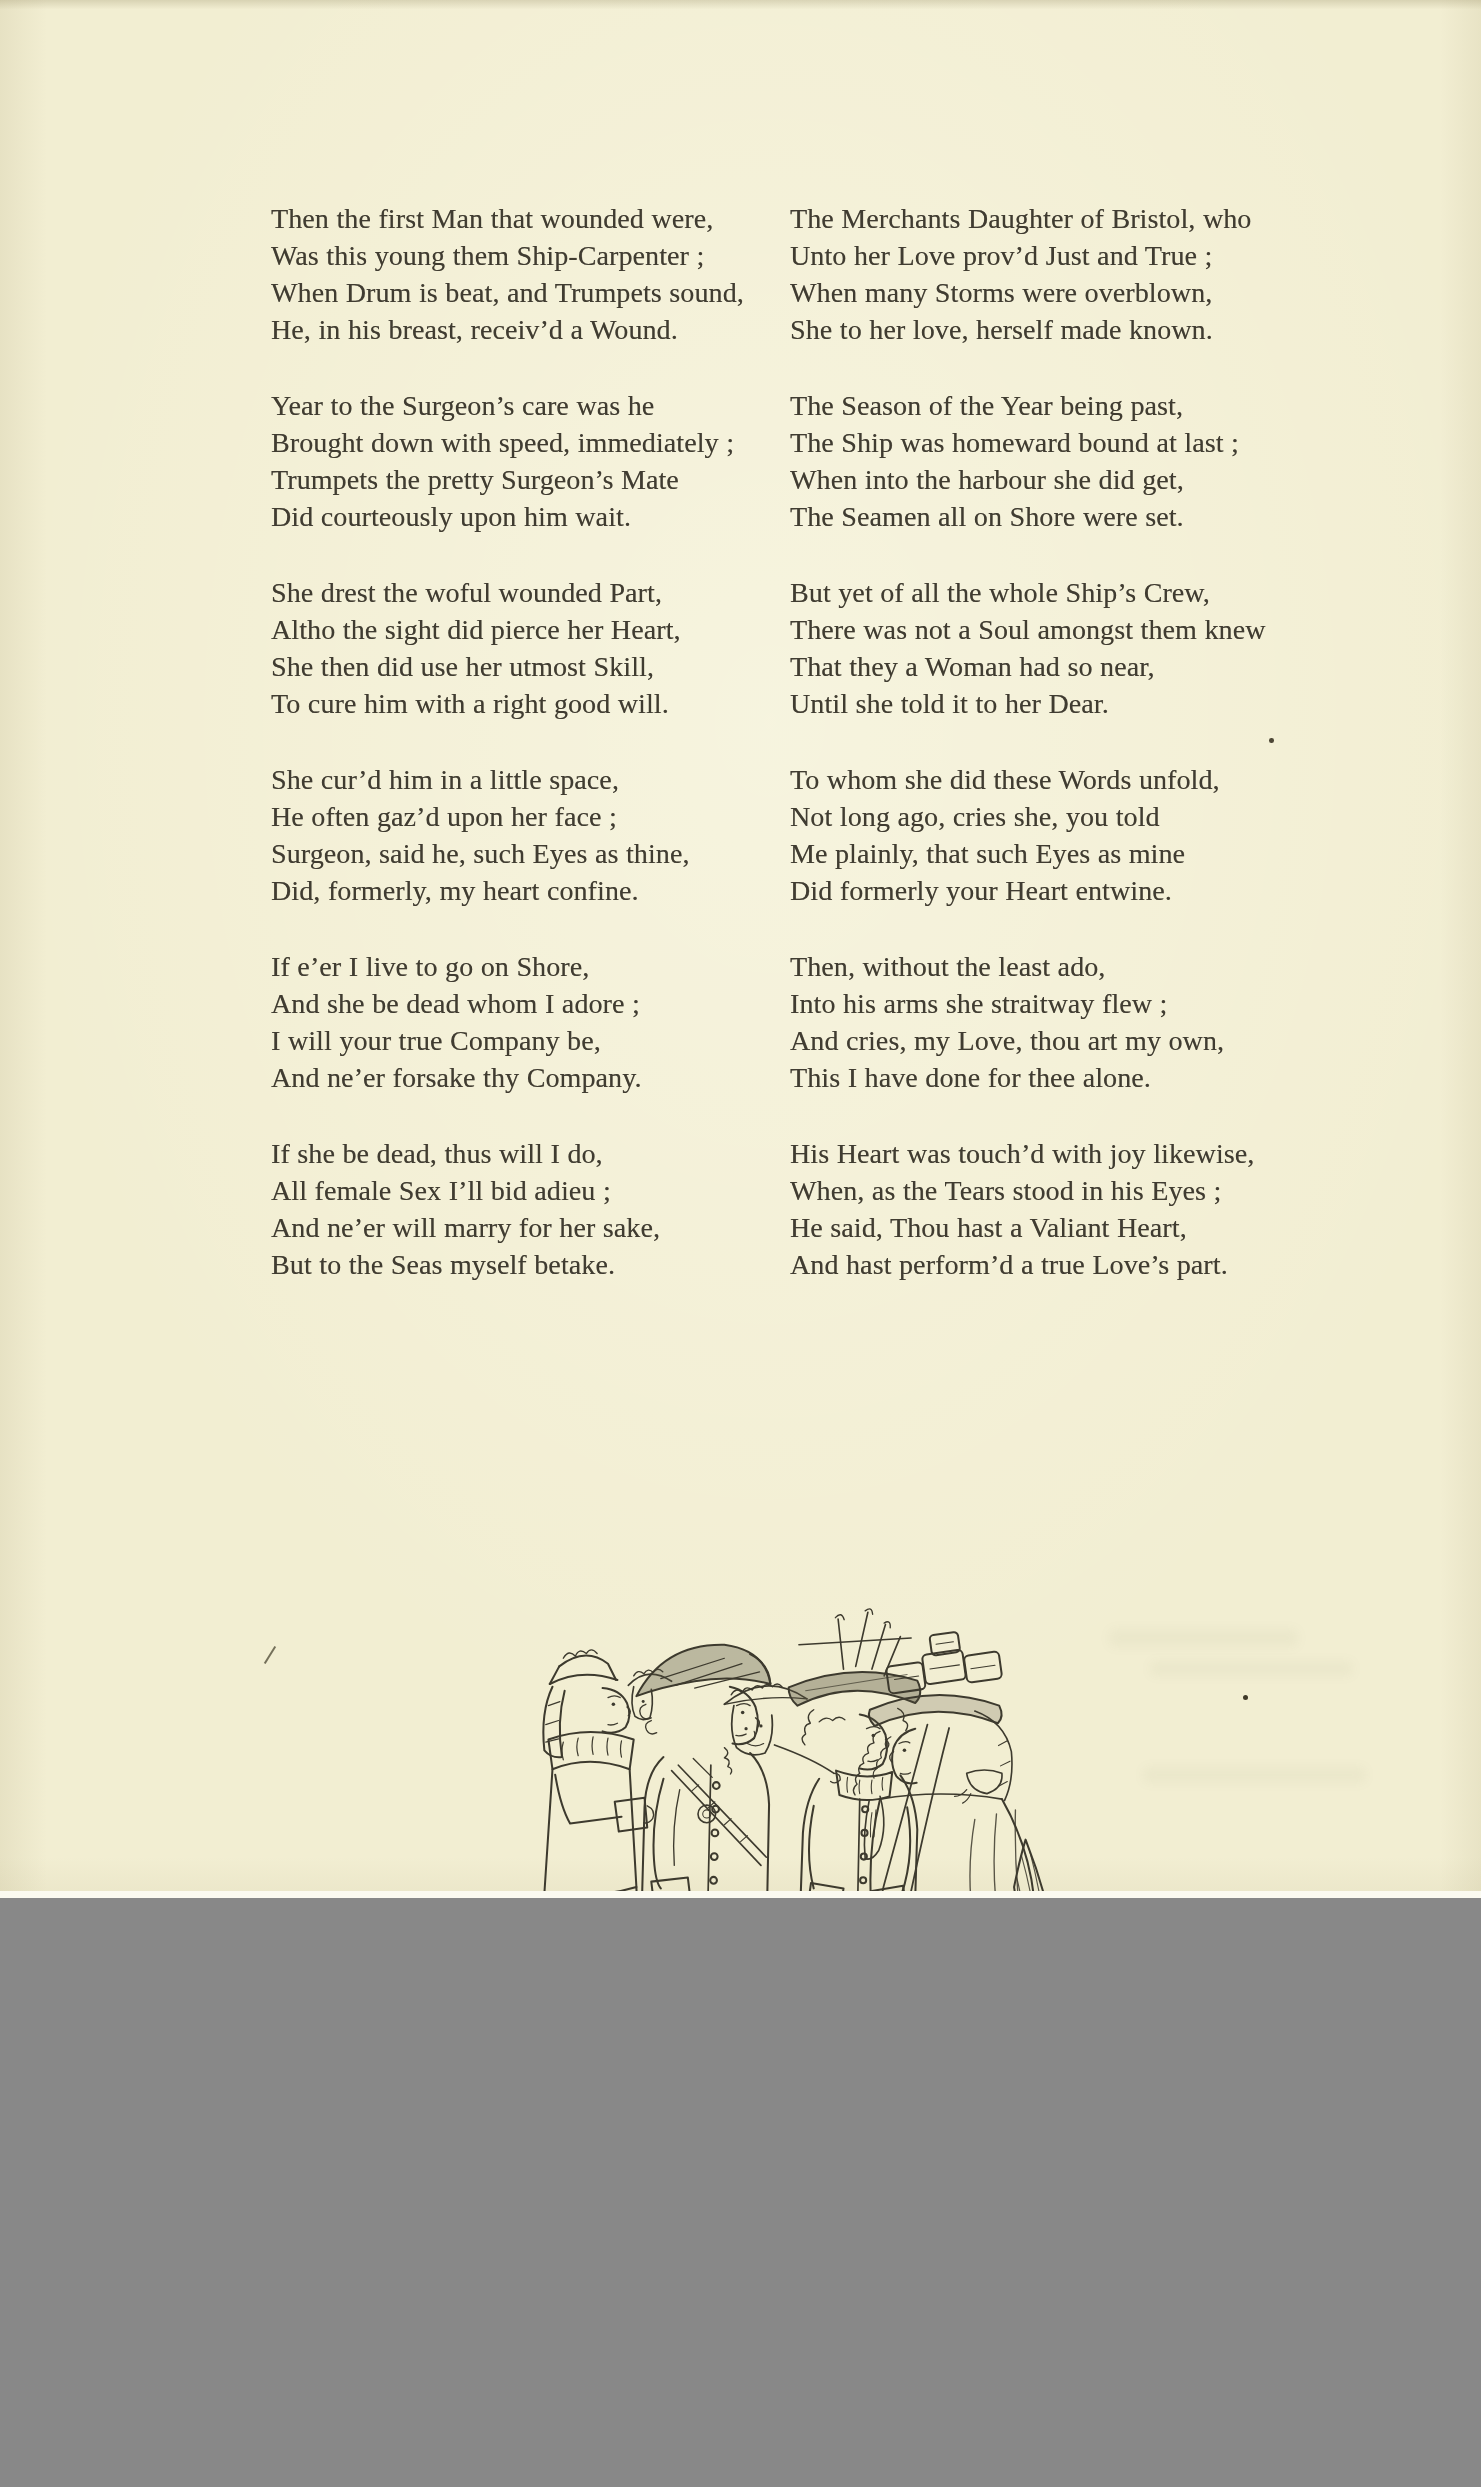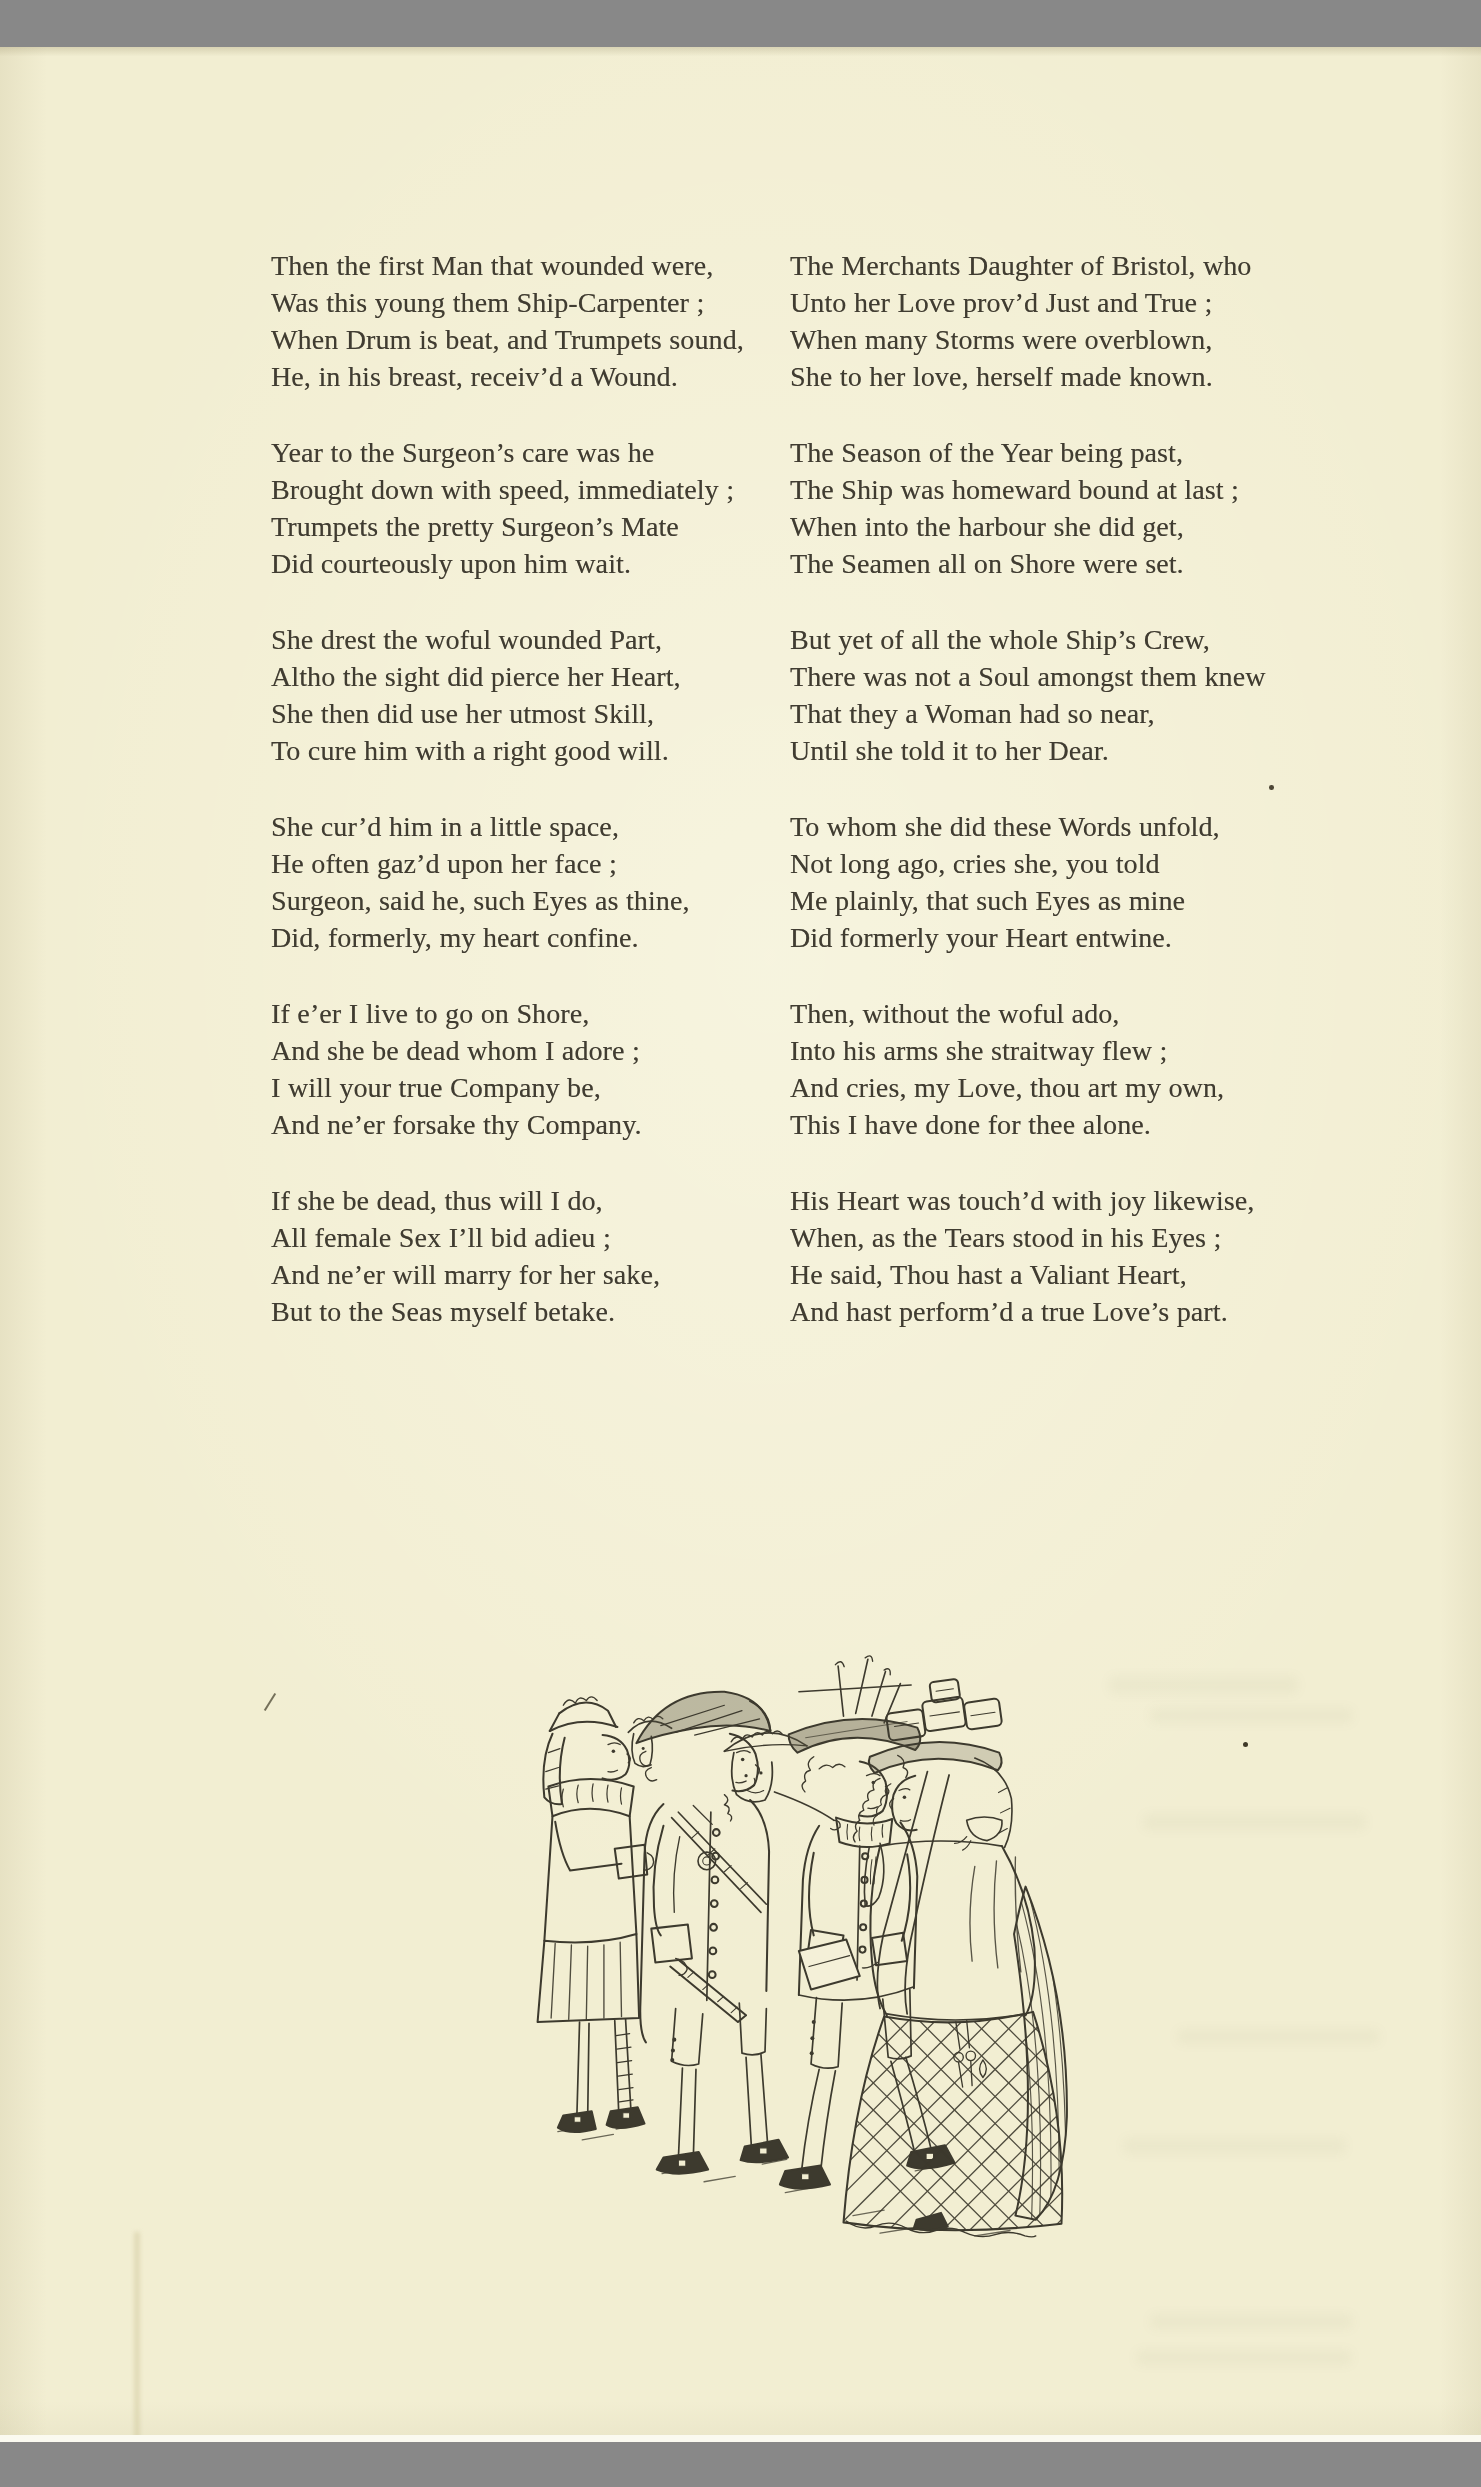--- a/index.html
+++ b/index.html
@@ -1,29 +1,28 @@
 <!DOCTYPE html>
 <html style="font-size:10.8px"><head>
 <meta charset="utf-8">
 <style>
   html,body{margin:0;padding:0;background:#888;}
   .page{
     position:relative;
-    width:1481px;height:2395px;
+    width:1481px;height:1898px;
     overflow:hidden;
     background:
       linear-gradient(180deg, rgba(150,140,100,.28), rgba(150,140,100,0) 9.5px),
       linear-gradient(90deg,  rgba(170,160,118,.16), rgba(170,160,118,0) 47px),
       linear-gradient(270deg, rgba(170,160,118,.14), rgba(170,160,118,0) 41px),
       linear-gradient(0deg,   rgba(170,160,118,.10), rgba(170,160,118,0) 41px),
       radial-gradient(ellipse 1082px 1488px at 52% 38%, rgba(255,255,246,.35), rgba(255,255,246,0) 70%),
       #f2eed2;
     font-family:"Liberation Serif","DejaVu Serif",serif;
     color:#403c31;
-    margin-top:47px;
   }
   .col{position:absolute;top:200px;}
   #col-left{left:271px;width:514px;}
   #col-right{left:790px;width:561px;}
   .stanza{margin:0 0 39px 0;}
   .line{
     white-space:nowrap;
     font-size:28px;line-height:37px;
     letter-spacing:0.1px;word-spacing:0.4px;
     text-shadow:0.2px 0.3px 0.4px rgba(64,60,49,.5);
@@ -103,21 +102,21 @@
         <div class="line">That they a Woman had so near,</div>
         <div class="line">Until she told it to her Dear.</div>
       </div>
       <div class="stanza">
         <div class="line">To whom she did these Words unfold,</div>
         <div class="line">Not long ago, cries she, you told</div>
         <div class="line">Me plainly, that such Eyes as mine</div>
         <div class="line">Did formerly your Heart entwine.</div>
       </div>
       <div class="stanza">
-        <div class="line">Then, without the woful ado,</div>
+        <div class="line">Then, without the least ado,</div>
         <div class="line">Into his arms she straitway flew ;</div>
         <div class="line">And cries, my Love, thou art my own,</div>
         <div class="line">This I have done for thee alone.</div>
       </div>
       <div class="stanza">
         <div class="line">His Heart was touch’d with joy likewise,</div>
         <div class="line">When, as the Tears stood in his Eyes ;</div>
         <div class="line">He said, Thou hast a Valiant Heart,</div>
         <div class="line">And hast perform’d a true Love’s part.</div>
       </div>

